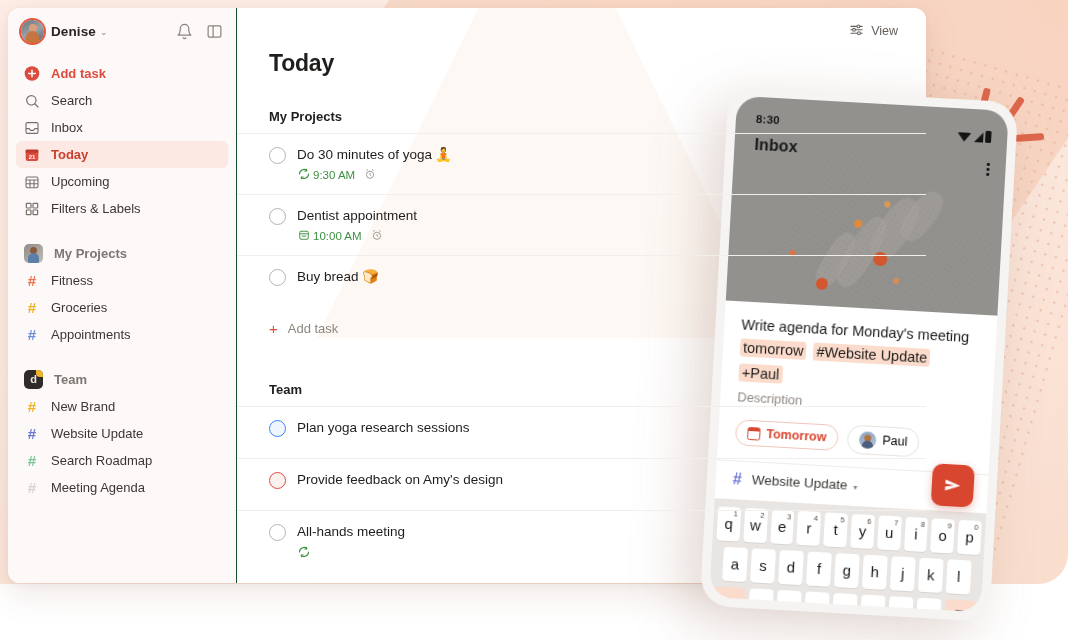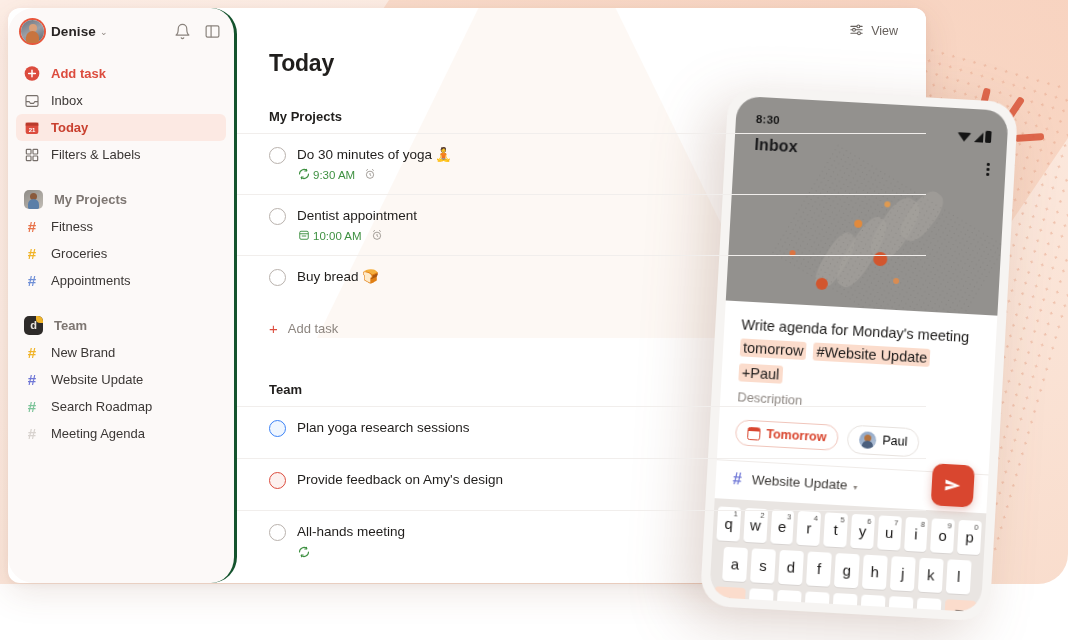--- a/index.html
+++ b/index.html
@@ -65,24 +65,23 @@
     box-shadow: 0 10px 34px rgba(120, 70, 45, .13), 0 2px 6px rgba(120,70,45,.06);
     overflow: hidden;
     display: flex;
   }
 
   
   .sidebar {
     width: 229px;
     flex: 0 0 229px;
     background: #fcf9f8;
-    border-right: 3px solid #14532d;
+    border-right: 1px solid #14532d;
     padding: 0 0 10px 0;
     position: relative;
-    border-radius: 26px;
   }
   .sb-header {
     height: 46px;
     display: flex;
     align-items: center;
     padding: 0 12px 0 13px;
     gap: 7px;
   }
   .avatar {
     width: 23px; height: 23px;
@@ -591,20 +590,29 @@
         <div class="sb-item accent">
           <span class="sb-ico">
             <svg viewBox="0 0 24 24" width="17" height="17">
                 <circle cx="12" cy="12" r="11" fill="#dc4c3e"></circle>
                 <path d="M12 7v10M7 12h10" stroke="#fff" stroke-width="2.2" stroke-linecap="round"></path>
               </svg>
           </span>
           <span>Add task</span>
         </div>
 
+        <div class="sb-item">
+          <span class="sb-ico">
+            <svg viewBox="0 0 24 24" width="16" height="16" fill="none" stroke="currentColor" stroke-width="1.8" stroke-linecap="round">
+                <circle cx="11" cy="11" r="7"></circle>
+                <line x1="16.5" y1="16.5" x2="21" y2="21"></line>
+              </svg>
+          </span>
+          <span>Search</span>
+        </div>
 
         <div class="sb-item">
           <span class="sb-ico">
             <svg viewBox="0 0 24 24" width="16" height="16" fill="none" stroke="currentColor" stroke-width="1.7" stroke-linejoin="round">
                 <path d="M3 6a2 2 0 0 1 2-2h14a2 2 0 0 1 2 2v12a2 2 0 0 1-2 2H5a2 2 0 0 1-2-2z"></path>
                 <path d="M3 13h5l1.5 2.5h5L16 13h5"></path>
               </svg>
           </span>
           <span>Inbox</span>
         </div>
@@ -613,20 +621,32 @@
           <span class="sb-ico">
             <svg viewBox="0 0 24 24" width="16" height="16">
                 <rect x="2.5" y="4" width="19" height="17" rx="3" fill="#dc4c3e"></rect>
                 <rect x="2.5" y="4" width="19" height="4.5" fill="#b93a2c"></rect>
                 <text x="12" y="18" font-size="9" font-family="Liberation Sans" fill="#fff" text-anchor="middle" font-weight="700">21</text>
               </svg>
           </span>
           <span>Today</span>
         </div>
 
+        <div class="sb-item">
+          <span class="sb-ico">
+            <svg viewBox="0 0 24 24" width="16" height="16" fill="none" stroke="currentColor" stroke-width="1.6">
+                <rect x="3" y="4.5" width="18" height="16" rx="2.5"></rect>
+                <line x1="3" y1="9" x2="21" y2="9"></line>
+                <line x1="9" y1="9" x2="9" y2="20.5"></line>
+                <line x1="15" y1="9" x2="15" y2="20.5"></line>
+                <line x1="3" y1="14.7" x2="21" y2="14.7"></line>
+              </svg>
+          </span>
+          <span>Upcoming</span>
+        </div>
 
         <div class="sb-item">
           <span class="sb-ico">
             <svg viewBox="0 0 24 24" width="16" height="16" fill="none" stroke="currentColor" stroke-width="1.8">
                 <rect x="3.5" y="3.5" width="7" height="7" rx="1"></rect>
                 <rect x="13.5" y="3.5" width="7" height="7" rx="1"></rect>
                 <rect x="3.5" y="13.5" width="7" height="7" rx="1"></rect>
                 <rect x="13.5" y="13.5" width="7" height="7" rx="1"></rect>
               </svg>
           </span>

